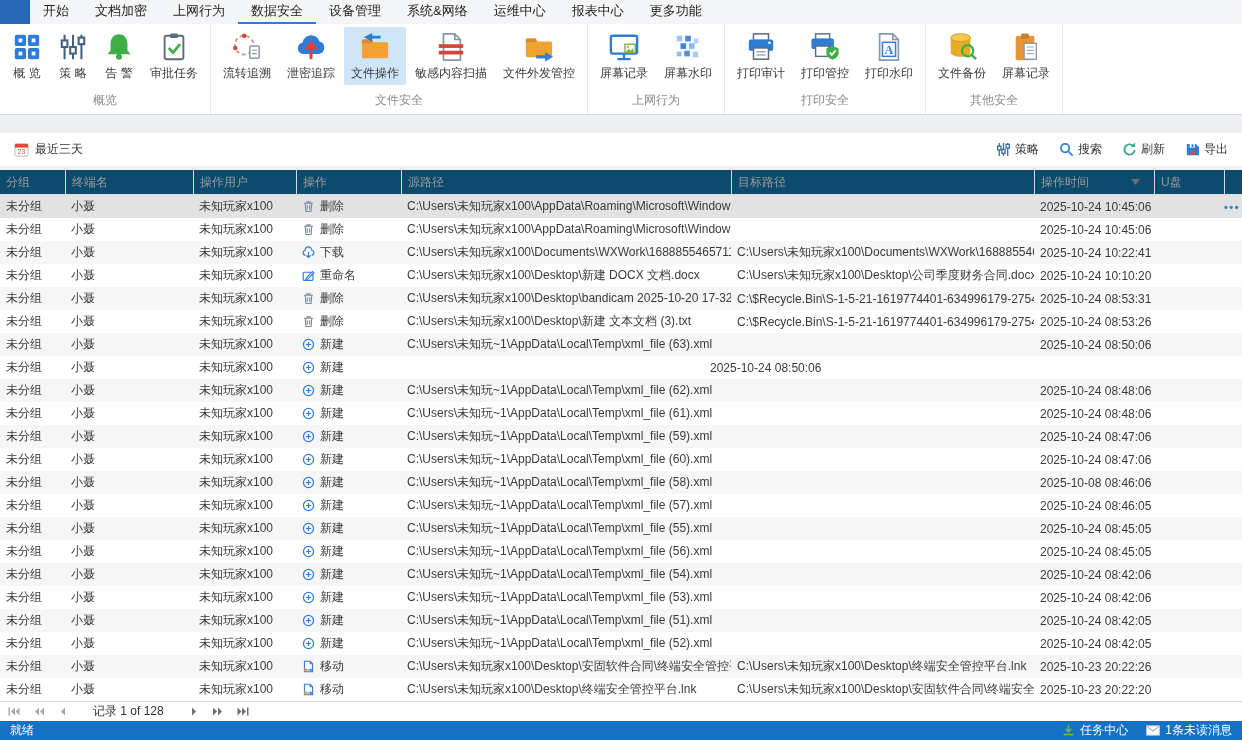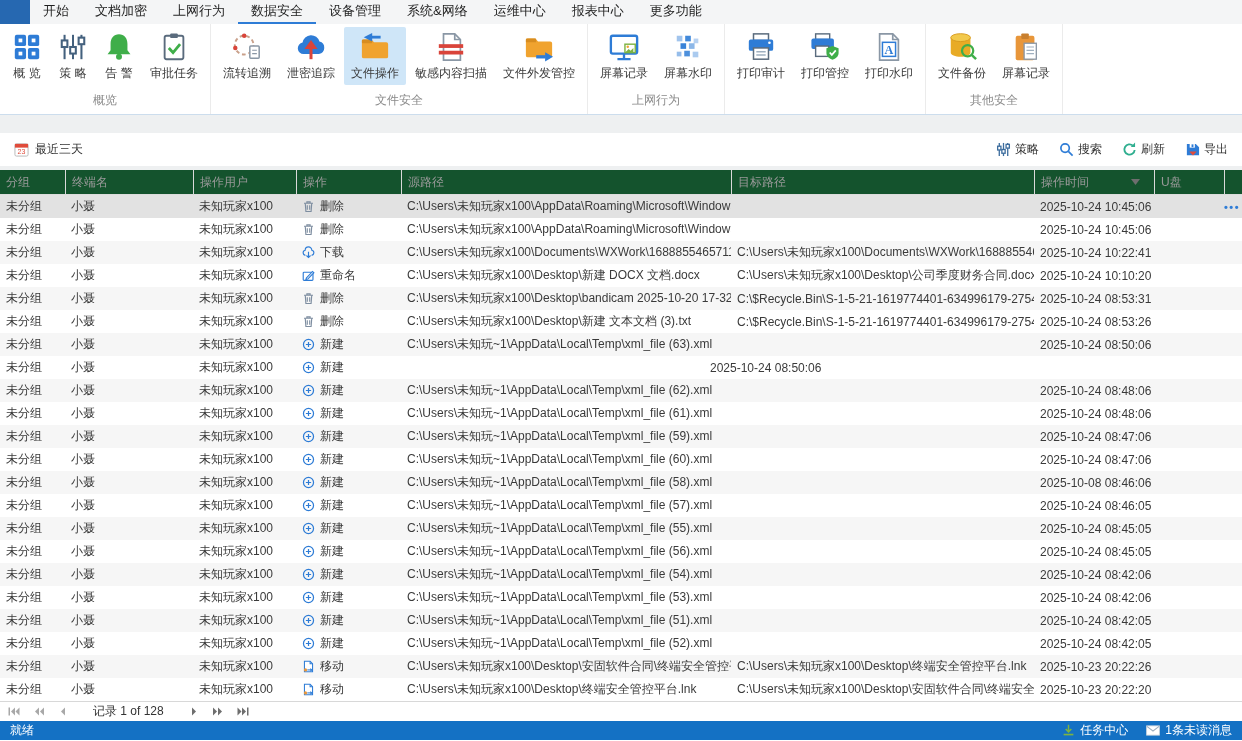--- a/index.html
+++ b/index.html
@@ -23,21 +23,21 @@
   .rg-label{text-align:center;color:#8a8a8a;padding:1px 0 5px}
   
   .content-gap{height:18px;background:#eef0f1}
   .table-gap{height:4px;background:#eef0f1}
   
   .toolbar{height:33px;background:#fff;display:flex;align-items:center;padding:0 14px}
   .tb-left{display:flex;align-items:center;gap:6px;cursor:pointer}
   .tb-right{margin-left:auto;display:flex;align-items:center;gap:20px}
   .tb-action{display:flex;align-items:center;gap:4px;color:#333;cursor:pointer}
   
-  .thead{height:25px;display:flex;background:#14532d;border-bottom:1px solid #dcdcdc;color:#999}
+  .thead{height:25px;display:flex;background:#0c4a6e;border-bottom:1px solid #dcdcdc;color:#999}
   .th{display:flex;align-items:center;padding-left:6px;border-left:1px solid #d9d9d9;height:100%;overflow:hidden;white-space:nowrap;cursor:pointer}
   .th.first{border-left:none}
   .th .sort{margin-left:auto;margin-right:14px;font-size:8px;color:#777}
   .tr{height:23px;display:flex;background:#fff}
   .tr.odd{background:#f6f6f6}
   .tr.selected{background:#e2e2e2}
   .td{padding-left:6px;white-space:nowrap;overflow:hidden;height:100%;display:flex;align-items:center;color:#3a3a3a}
   .td .icon{margin-right:5px}
   .more-dots{color:#2e7cd6;font-weight:bold;letter-spacing:1.5px;font-size:11px;cursor:pointer}
   
@@ -250,20 +250,21 @@
             <svg width="30" height="30" viewBox="0 0 32 32">
               <path d="M6 2h14l6 6v22H6z" fill="#fff" stroke="#8a97a5" stroke-width="1.8"></path>
               <path d="M20 2v6h6" fill="none" stroke="#8a97a5" stroke-width="1.8"></path>
               <rect x="9" y="11" width="14" height="15" fill="#fff" stroke="#2e7cd6" stroke-width="1.6"></rect>
               <text x="16" y="23" font-size="13" font-weight="bold" fill="#2e7cd6" text-anchor="middle" font-family="Liberation Serif,serif">A</text>
             </svg>
           </span>
           <span class="ri-label">打印水印</span>
         </div>
       </div>
+      <div class="rg-label">打印安全</div>
     </div>
     <div class="ribbon-group">
       <div class="rg-items">
         <div class="ribbon-item">
           <span class="icon">
             <svg width="30" height="30" viewBox="0 0 32 32">
               <path d="M4 6v16c0 2.4 4.7 4.3 10.5 4.3S25 24.4 25 22V6" fill="#e8ab25"></path>
               <ellipse cx="14.5" cy="6" rx="10.5" ry="4.2" fill="#f2c94c" stroke="#d79a1e" stroke-width="1"></ellipse>
               <circle cx="22" cy="20" r="6" fill="none" stroke="#3fae49" stroke-width="2.4"></circle>
               <path d="M26.3 24.3L31 29" stroke="#3fae49" stroke-width="2.6"></path>

